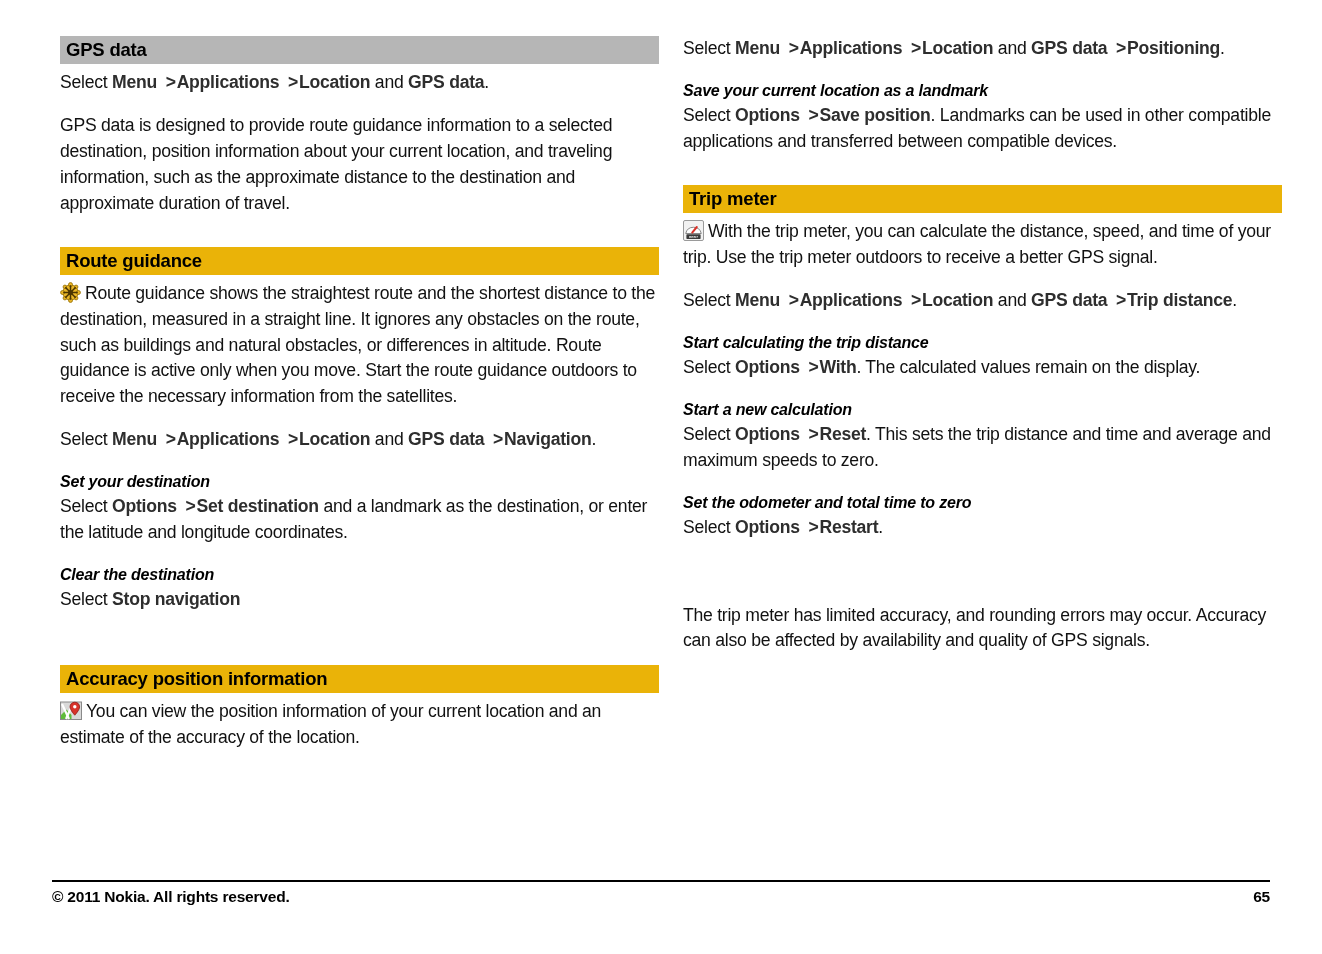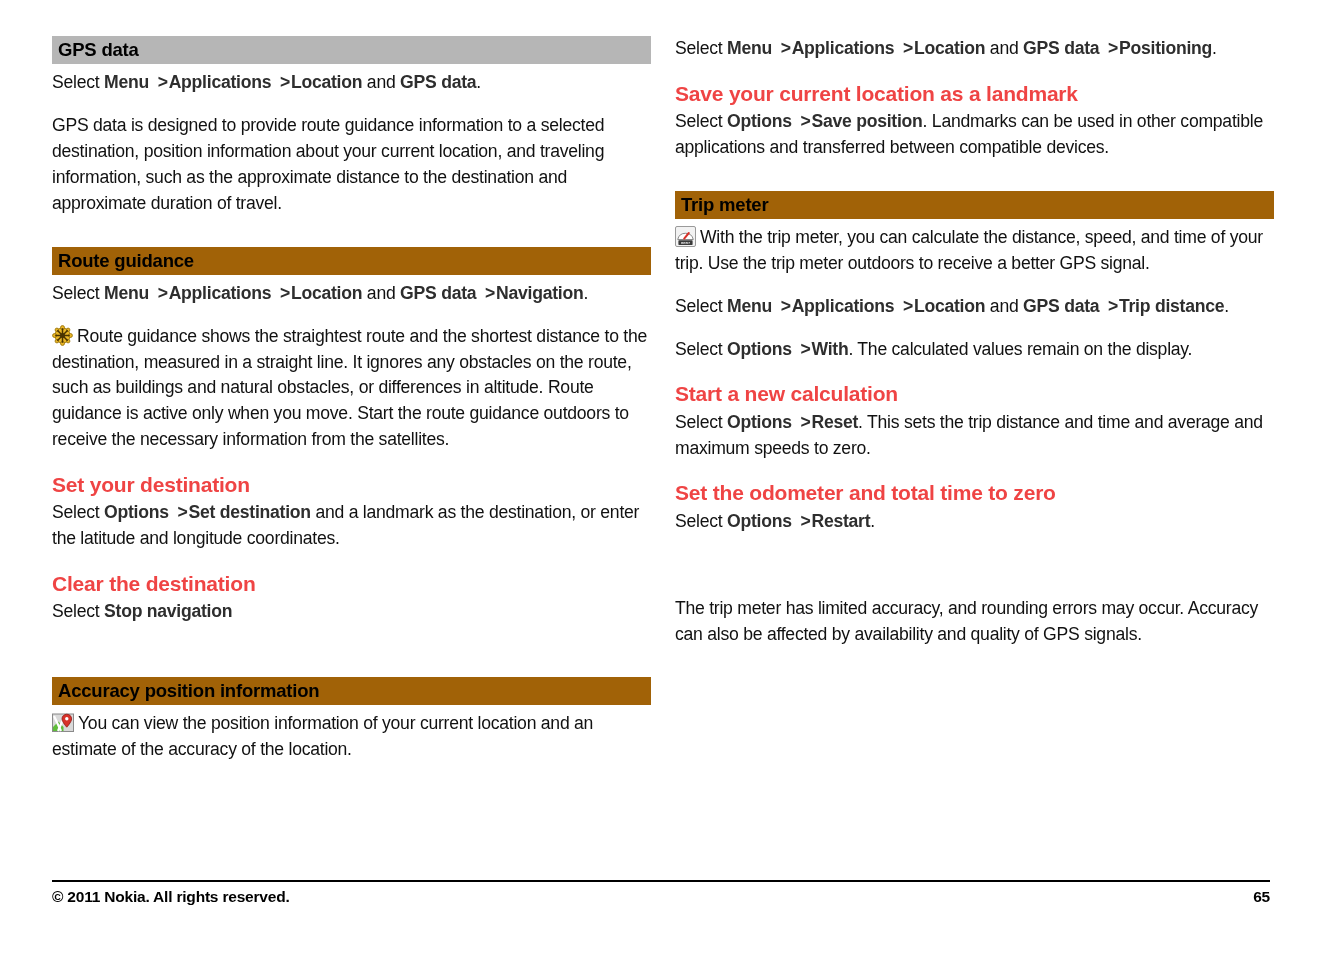--- a/index.html
+++ b/index.html
@@ -16,21 +16,21 @@
     overflow: hidden;
   }
   .page {
     position: absolute;
     left: 0; top: 0;
     width: 1322px;
     height: 954px;
   }
   .columns {
     position: absolute;
-    left: 52px;
+    left: 60px;
     top: 36px;
     width: 1222px;
     display: flex;
     flex-direction: row;
     gap: 24px;
   }
   .col {
     width: 599px;
     flex: 0 0 599px;
   }
@@ -44,30 +44,31 @@
     font-size: 18.5px;
     font-weight: bold;
     letter-spacing: -0.2px;
     padding: 3px 0 4px 6px;
     margin: 0 0 6px 0;
     line-height: 1.15;
     color: #000;
     box-sizing: border-box;
   }
   .sec-head.dark { background: #b6b6b6; }
-  .sec-head.light { background: #a16207; }
+  .sec-head.light { background: #eab308; }
 
   
   .sub-head {
-    font-size: 21px;
+    font-size: 16px;
     font-weight: bold;
     letter-spacing: -0.2px;
     margin: 19px 0 3px 0;
     line-height: 1.2;
-    color: #ef4444;
+    color: #000000;
+    font-style: italic;
   }
 
   
   p.body {
     font-size: 17.6px;
     line-height: 1.47;
     margin: 0 0 0 0;
     letter-spacing: -0.25px;
     color: #111;
   }
@@ -137,50 +138,50 @@
         <span class="arrow">&gt;</span><span class="ui">Location</span>
         <span>and</span>
         <span class="ui">GPS data</span><span>.</span>
       </p>
 
       <p class="body">GPS data is designed to provide route guidance information to a selected destination, position information about your current location, and traveling information, such as the approximate distance to the destination and approximate duration of travel.</p>
 
       <div class="gap-md"></div>
 
       <div class="sec-head light">Route guidance</div>
-
-      <p class="body">
-        <span>Select</span>
-        <span class="ui">Menu</span>
-        <span class="arrow">&gt;</span><span class="ui">Applications</span>
-        <span class="arrow">&gt;</span><span class="ui">Location</span>
-        <span>and</span>
-        <span class="ui">GPS data</span>
-        <span class="arrow">&gt;</span><span class="ui">Navigation</span><span>.</span>
-      </p>
 
       <p class="body"><span class="icon"><svg width="21" height="21" viewBox="0 0 21 21">
           <circle cx="10.5" cy="10.5" r="7.6" fill="#e8b526" stroke="#9c7508" stroke-width="1"></circle>
           <circle cx="10.5" cy="2.6" r="2.0" fill="#e8b526" stroke="#9c7508" stroke-width="0.9"></circle>
           <circle cx="10.5" cy="18.4" r="2.0" fill="#e8b526" stroke="#9c7508" stroke-width="0.9"></circle>
           <circle cx="2.6" cy="10.5" r="2.0" fill="#e8b526" stroke="#9c7508" stroke-width="0.9"></circle>
           <circle cx="18.4" cy="10.5" r="2.0" fill="#e8b526" stroke="#9c7508" stroke-width="0.9"></circle>
           <circle cx="4.9" cy="4.9" r="1.8" fill="#e8b526" stroke="#9c7508" stroke-width="0.9"></circle>
           <circle cx="16.1" cy="4.9" r="1.8" fill="#e8b526" stroke="#9c7508" stroke-width="0.9"></circle>
           <circle cx="4.9" cy="16.1" r="1.8" fill="#e8b526" stroke="#9c7508" stroke-width="0.9"></circle>
           <circle cx="16.1" cy="16.1" r="1.8" fill="#e8b526" stroke="#9c7508" stroke-width="0.9"></circle>
           <g stroke="#4a3400" stroke-width="1.5">
             <line x1="10.5" y1="3.2" x2="10.5" y2="17.8"></line>
             <line x1="3.2" y1="10.5" x2="17.8" y2="10.5"></line>
             <line x1="5.3" y1="5.3" x2="15.7" y2="15.7"></line>
             <line x1="15.7" y1="5.3" x2="5.3" y2="15.7"></line>
           </g>
           <circle cx="10.5" cy="10.5" r="2.5" fill="#4a3400"></circle>
         </svg></span><span>Route guidance shows the straightest route and the shortest distance to the destination, measured in a straight line. It ignores any obstacles on the route, such as buildings and natural obstacles, or differences in altitude. Route guidance is active only when you move. Start the route guidance outdoors to receive the necessary information from the satellites.</span></p>
 
+      <p class="body">
+        <span>Select</span>
+        <span class="ui">Menu</span>
+        <span class="arrow">&gt;</span><span class="ui">Applications</span>
+        <span class="arrow">&gt;</span><span class="ui">Location</span>
+        <span>and</span>
+        <span class="ui">GPS data</span>
+        <span class="arrow">&gt;</span><span class="ui">Navigation</span><span>.</span>
+      </p>
+
       <div class="sub-head">Set your destination</div>
 
       <p class="body">
         <span>Select</span>
         <span class="ui">Options</span>
         <span class="arrow">&gt;</span><span class="ui">Set destination</span><span> and a landmark as the destination, or enter the latitude and longitude coordinates.</span>
       </p>
 
       <div class="sub-head">Clear the destination</div>
 
@@ -239,20 +240,21 @@
       <p class="body">
         <span>Select</span>
         <span class="ui">Menu</span>
         <span class="arrow">&gt;</span><span class="ui">Applications</span>
         <span class="arrow">&gt;</span><span class="ui">Location</span>
         <span>and</span>
         <span class="ui">GPS data</span>
         <span class="arrow">&gt;</span><span class="ui">Trip distance</span><span>.</span>
       </p>
 
+      <div class="sub-head">Start calculating the trip distance</div>
 
       <p class="body">
         <span>Select</span>
         <span class="ui">Options</span>
         <span class="arrow">&gt;</span><span class="ui">With</span><span>. The calculated values remain on the display.</span>
       </p>
 
       <div class="sub-head">Start a new calculation</div>
 
       <p class="body">

